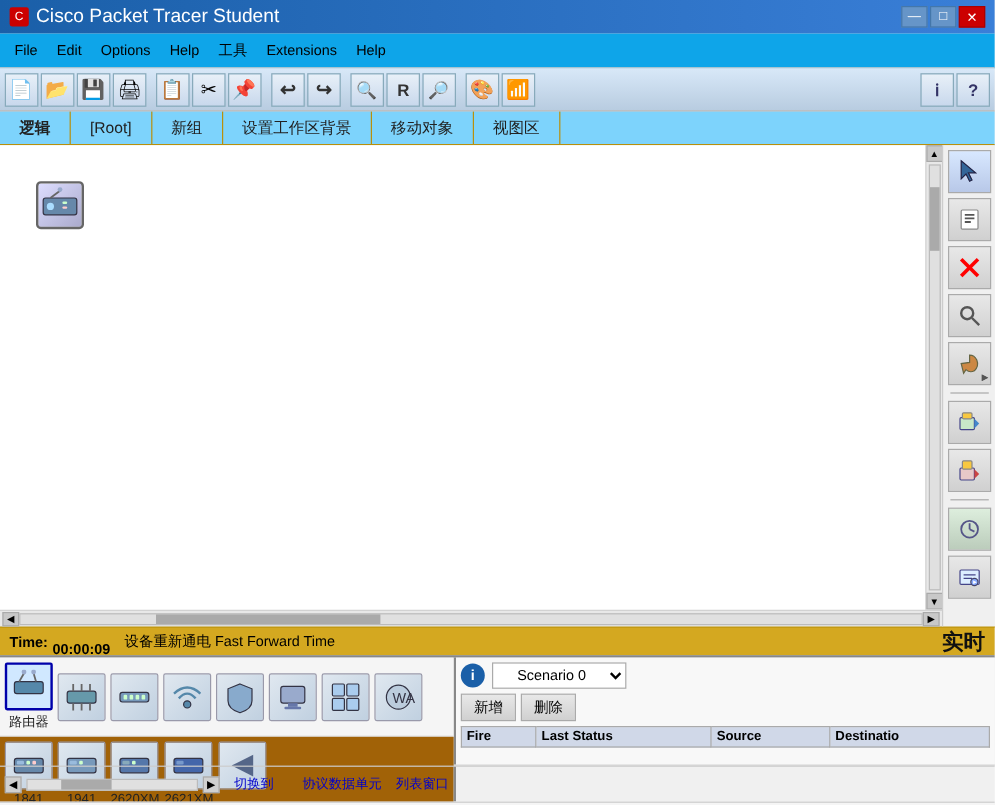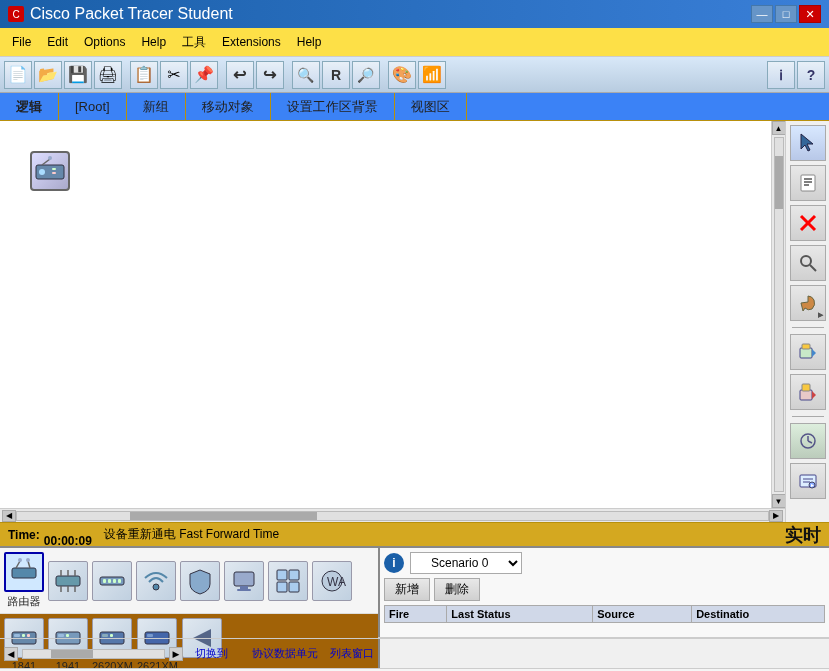--- a/index.html
+++ b/index.html
@@ -19,21 +19,21 @@
     .title-bar .icon { width: 16px; height: 16px; margin-right: 6px; background: #e00; border-radius: 2px; display: inline-block; }
     .title-bar .controls { display: flex; gap: 4px; }
     .title-bar .ctrl-btn {
       width: 20px; height: 16px; background: #6695c8; border: none; color: white;
       font-size: 10px; cursor: pointer; display: flex; align-items: center; justify-content: center;
     }
     .title-bar .ctrl-btn.close { background: #e00; }
 
     
     .menu-bar {
-      background: #fde047;
+      background: #0ea5e9;
       height: 22px;
       display: flex;
       align-items: center;
       border-bottom: 1px solid #ccc;
       padding: 14px 4px;
     }
     .menu-item {
       padding: 2px 8px;
       cursor: pointer;
       font-size: 12px;
@@ -56,21 +56,21 @@
     }
     .tb-sep { width: 4px; }
     .tb-info-btn {
       width: 28px; height: 28px; background: linear-gradient(to bottom, #e8f0f8, #c8d8ec);
       border: 1px solid #8ab; cursor: pointer; display: flex; align-items: center; justify-content: center;
       font-size: 14px; font-weight: bold; color: #336;
     }
 
     
     .nav-bar {
-      background: #3b82f6;
+      background: #7dd3fc;
       height: 28px;
       display: flex;
       align-items: stretch;
       border-bottom: 1px solid #b8900c;
     }
     .nav-item {
       display: flex; align-items: center; justify-content: center;
       padding: 0 16px;
       color: #222;
       font-size: 13px;
@@ -359,22 +359,22 @@
   <button class="tb-btn" style="font-size:16px;">📶</button>
   <div style="flex:1;"></div>
   <button class="tb-info-btn" style="width:28px;height:28px;background:linear-gradient(to bottom,#e8f0f8,#c8d8ec);border:1px solid #8ab;cursor:pointer;font-size:14px;font-weight:bold;color:#336;">ℹ</button>
   <button class="tb-info-btn" style="width:28px;height:28px;background:linear-gradient(to bottom,#e8f0f8,#c8d8ec);border:1px solid #8ab;cursor:pointer;font-size:14px;font-weight:bold;color:#336;">?</button>
 </div>
 
 <div class="nav-bar">
   <div class="nav-item active">逻辑</div>
   <div class="nav-item">[Root]</div>
   <div class="nav-item">新组</div>
+  <div class="nav-item">设置工作区背景</div>
   <div class="nav-item">移动对象</div>
-  <div class="nav-item">设置工作区背景</div>
   <div class="nav-item">视图区</div>
 </div>
 
 <div style="display:flex; height:401px;">
 
   <div class="canvas-main">
     <div class="canvas-scroll-container">
 
       <div class="canvas-area">
         <div class="canvas-device">

